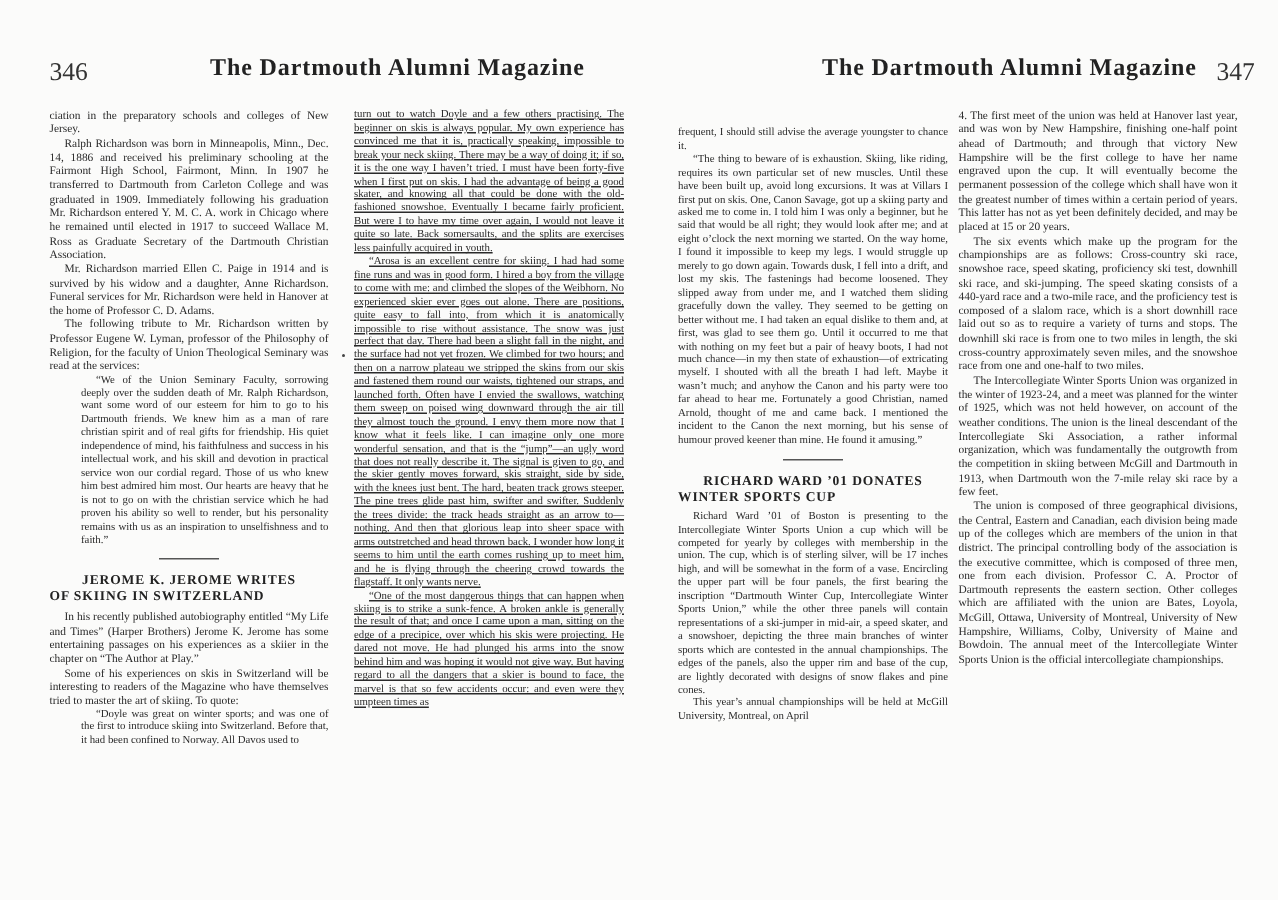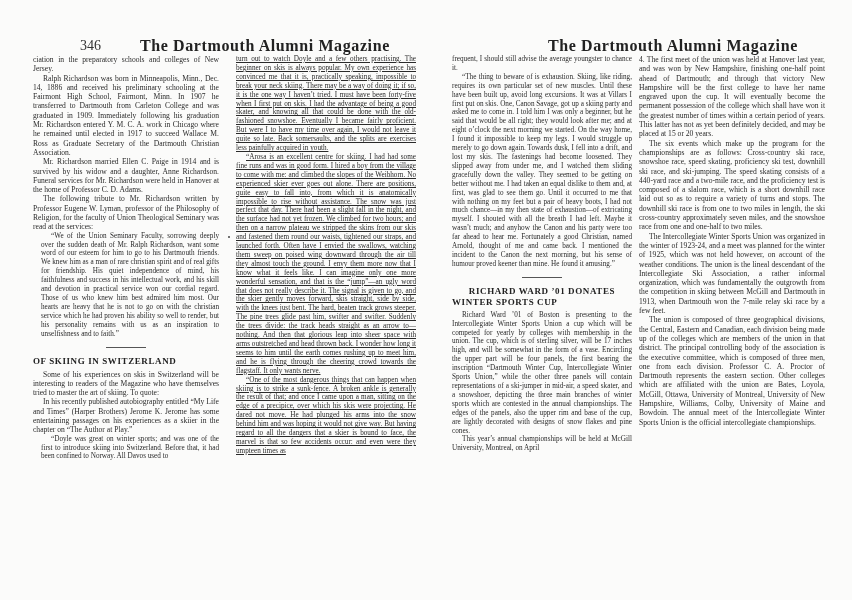--- a/index.html
+++ b/index.html
@@ -7,42 +7,42 @@
     width: 852px; height: 600px; overflow: hidden;
     background: #fbfbfa;
     font-family: "Liberation Serif", "DejaVu Serif", serif;
     color: #2a2a2a;
     position: relative;
   }
   .page { position: absolute; top: 0; height: 600px; width: 426px; }
   .page.left { left: 0; }
   .page.right { left: 426px; }
   .pnum {
-    position: absolute; top: 38px; font-size: 14px; color: #333; margin-left: 47px;
+    position: absolute; top: 38px; font-size: 17px; color: #333;
   }
   .left .pnum { left: 33px; }
   .right .pnum { left: 385px; }
   .running-head {
     position: absolute; top: 37px; font-size: 16px; font-weight: bold;
     letter-spacing: 0.6px; color: #222; white-space: nowrap;
   }
   .left .running-head { left: 140px; }
   .right .running-head { left: 122px; }
   .col {
-    position: absolute; top: 55px; width: 186px;
+    position: absolute; top: 72px; width: 186px;
     font-size: 7.6px; line-height: 9.3px; text-align: justify;
     hyphens: manual;
   }
   .left .col.c1 { left: 33px; }
   .left .col.c2 { left: 236px; width: 180px; font-size: 7.2px; line-height: 8.9px; text-decoration: underline; }
-  .right .col.c1 { left: 26px; width: 180px; font-size: 7.2px; line-height: 8.9px; }
+  .right .col.c1 { left: 26px; width: 180px; font-size: 7.2px; line-height: 8.9px; margin-top: 12px; }
   .right .col.c2 { left: 213px; width: 186px; }
   p { margin: 0; text-indent: 10px; }
   p.noindent { text-indent: 0; }
-  .quote { margin-left: 8px; font-size: 7.2px; line-height: 8.9px; }
+  .quote { margin-left: 21px; font-size: 7.2px; line-height: 8.9px; }
   .rule {
     width: 40px; height: 0; border-top: 1px solid #555;
     margin: 8px auto 8px auto;
   }
   .heading {
     font-weight: bold; font-size: 9px; letter-spacing: 0.6px;
     line-height: 11px; text-transform: uppercase; color: #222;
     margin-bottom: 3px;
   }
   .heading .l1 { display: block; text-align: center; }
@@ -57,24 +57,25 @@
   <div class="running-head">The Dartmouth Alumni Magazine</div>
 
   <div class="col c1">
     <p class="noindent">ciation in the preparatory schools and colleges of New Jersey.</p>
     <p>Ralph Richardson was born in Minneapolis, Minn., Dec. 14, 1886 and received his preliminary schooling at the Fairmont High School, Fairmont, Minn. In 1907 he transferred to Dartmouth from Carleton College and was graduated in 1909. Immediately following his graduation Mr. Richardson entered Y. M. C. A. work in Chicago where he remained until elected in 1917 to succeed Wallace M. Ross as Graduate Secretary of the Dartmouth Christian Association.</p>
     <p>Mr. Richardson married Ellen C. Paige in 1914 and is survived by his widow and a daughter, Anne Richardson. Funeral services for Mr. Richardson were held in Hanover at the home of Professor C. D. Adams.</p>
     <p>The following tribute to Mr. Richardson written by Professor Eugene W. Lyman, professor of the Philosophy of Religion, for the faculty of Union Theological Seminary was read at the services:</p>
     <p class="quote">“We of the Union Seminary Faculty, sorrowing deeply over the sudden death of Mr. Ralph Richardson, want some word of our esteem for him to go to his Dartmouth friends. We knew him as a man of rare christian spirit and of real gifts for friendship. His quiet independence of mind, his faithfulness and success in his intellectual work, and his skill and devotion in practical service won our cordial regard. Those of us who knew him best admired him most. Our hearts are heavy that he is not to go on with the christian service which he had proven his ability so well to render, but his personality remains with us as an inspiration to unselfishness and to faith.”</p>
     <div class="rule"></div>
     <div class="heading">
+      <span class="l1">JEROME K. JEROME WRITES</span>
       <span class="l2">OF SKIING IN SWITZERLAND</span>
     </div>
+    <p>In his recently published autobiography entitled “My Life and Times” (Harper Brothers) Jerome K. Jerome has some entertaining passages on his experiences as a skiier in the chapter on “The Author at Play.”</p>
     <p>Some of his experiences on skis in Switzerland will be interesting to readers of the Magazine who have themselves tried to master the art of skiing. To quote:</p>
-    <p>In his recently published autobiography entitled “My Life and Times” (Harper Brothers) Jerome K. Jerome has some entertaining passages on his experiences as a skiier in the chapter on “The Author at Play.”</p>
     <p class="quote">“Doyle was great on winter sports; and was one of the first to introduce skiing into Switzerland. Before that, it had been confined to Norway. All Davos used to</p>
   </div>
 
   <div class="col c2">
     <p class="noindent">turn out to watch Doyle and a few others practising. The beginner on skis is always popular. My own experience has convinced me that it is, practically speaking, impossible to break your neck skiing. There may be a way of doing it; if so, it is the one way I haven’t tried. I must have been forty-five when I first put on skis. I had the advantage of being a good skater, and knowing all that could be done with the old-fashioned snowshoe. Eventually I became fairly proficient. But were I to have my time over again, I would not leave it quite so late. Back somersaults, and the splits are exercises less painfully acquired in youth.</p>
     <p>“Arosa is an excellent centre for skiing. I had had some fine runs and was in good form. I hired a boy from the village to come with me: and climbed the slopes of the Weibhorn. No experienced skier ever goes out alone. There are positions, quite easy to fall into, from which it is anatomically impossible to rise without assistance. The snow was just perfect that day. There had been a slight fall in the night, and the surface had not yet frozen. We climbed for two hours; and then on a narrow plateau we stripped the skins from our skis and fastened them round our waists, tightened our straps, and launched forth. Often have I envied the swallows, watching them sweep on poised wing downward through the air till they almost touch the ground. I envy them more now that I know what it feels like. I can imagine only one more wonderful sensation, and that is the “jump”—an ugly word that does not really describe it. The signal is given to go, and the skier gently moves forward, skis straight, side by side, with the knees just bent. The hard, beaten track grows steeper. The pine trees glide past him, swifter and swifter. Suddenly the trees divide: the track heads straight as an arrow to—nothing. And then that glorious leap into sheer space with arms outstretched and head thrown back. I wonder how long it seems to him until the earth comes rushing up to meet him, and he is flying through the cheering crowd towards the flagstaff. It only wants nerve.</p>
     <p>“One of the most dangerous things that can happen when skiing is to strike a sunk-fence. A broken ankle is generally the result of that; and once I came upon a man, sitting on the edge of a precipice, over which his skis were projecting. He dared not move. He had plunged his arms into the snow behind him and was hoping it would not give way. But having regard to all the dangers that a skier is bound to face, the marvel is that so few accidents occur: and even were they umpteen times as</p>
   </div>
 </div>
 

